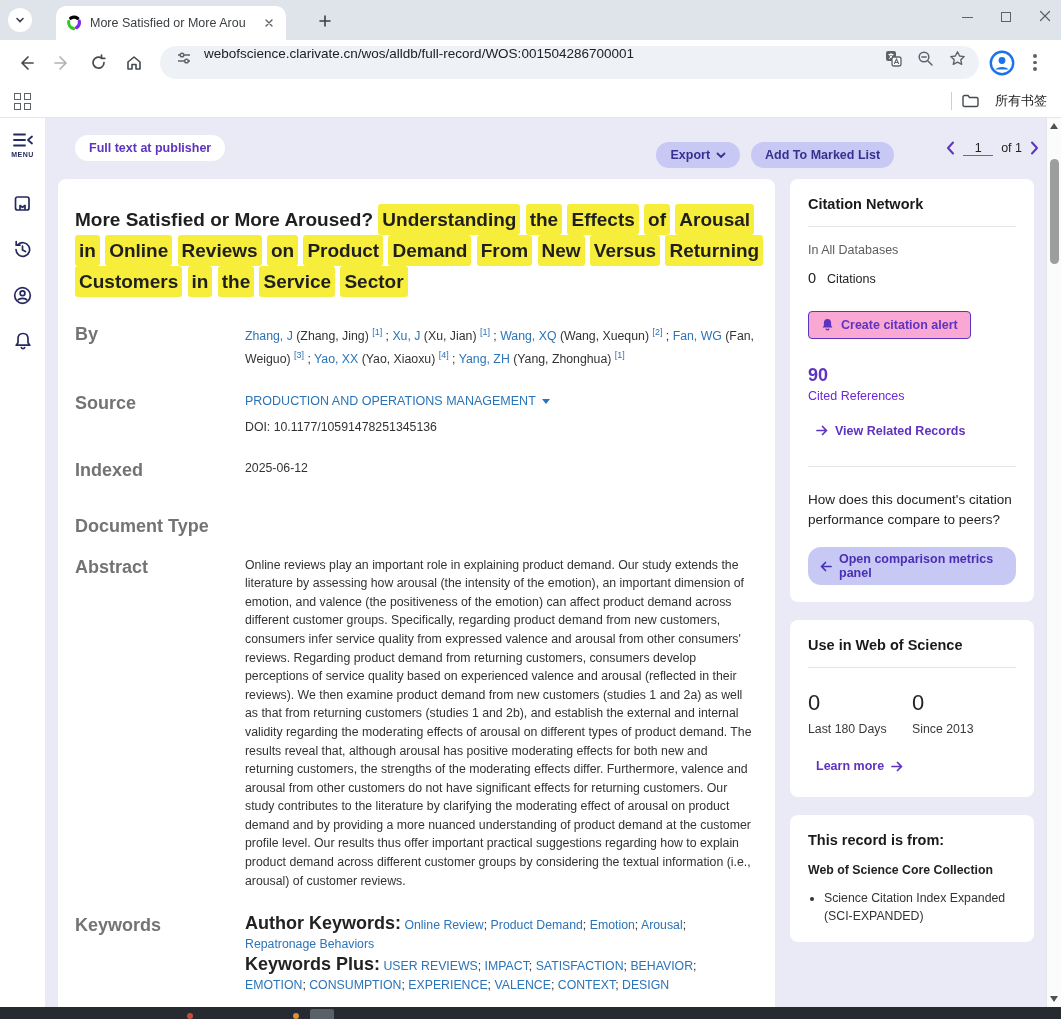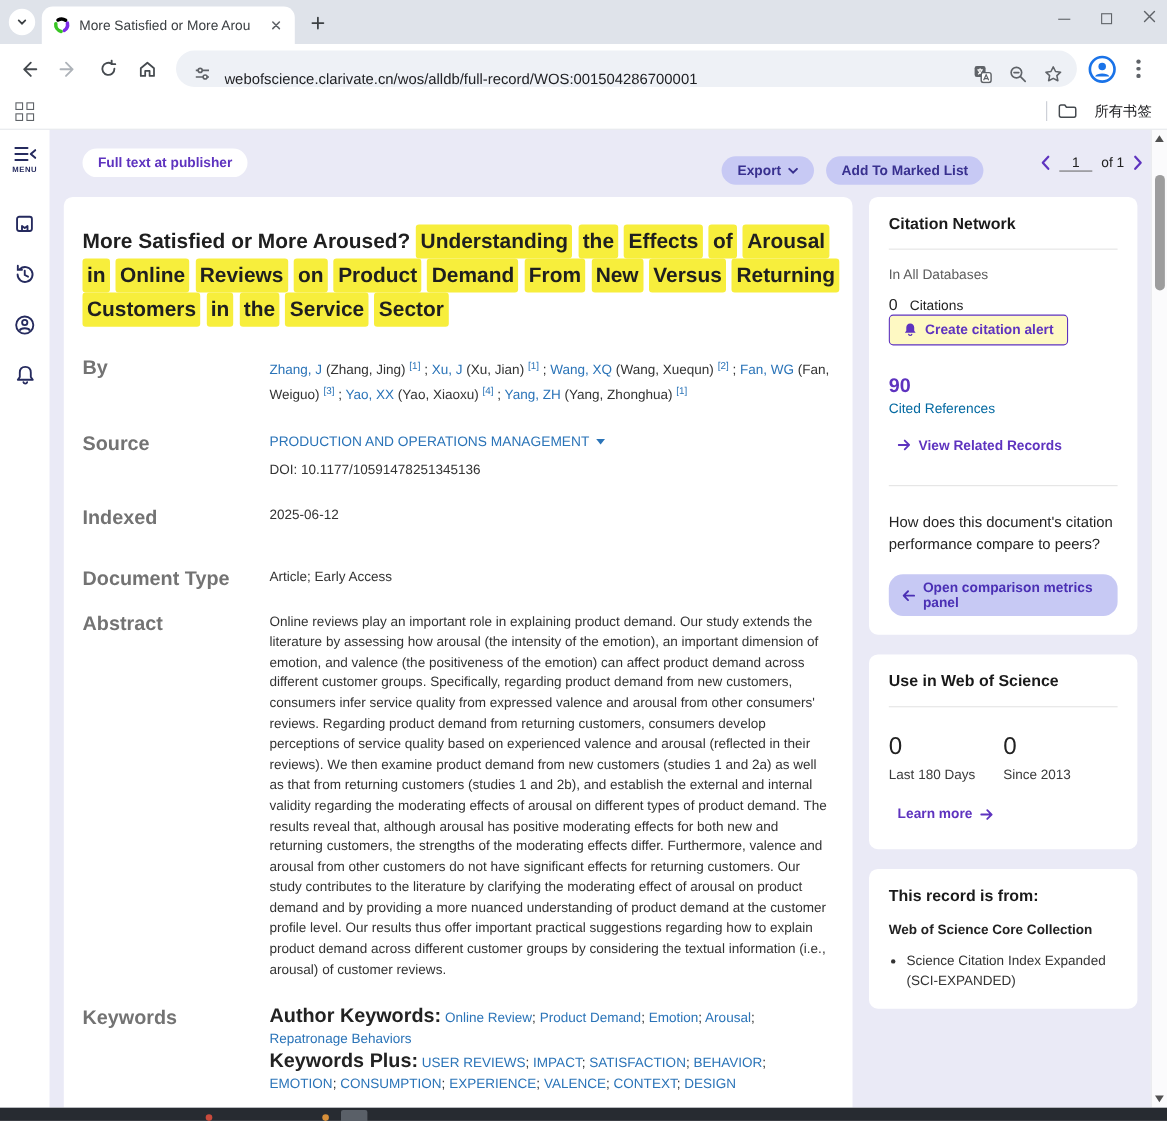--- a/index.html
+++ b/index.html
@@ -5,34 +5,34 @@
   :root{
     --accent-purple:#5e33bf; --link-blue:#2b74b8; --highlight-yellow:#f7ee3c;
     --pill-bg:#c7c9f4; --pill-text:#38308f; --rail-ink:#252a5e;
     --chrome-bg:#dfe3ea; --page-bg:#eaeaf6; --taskbar:#272b31;
   }
   *{box-sizing:border-box;margin:0;padding:0;}
   body{font-family:"Liberation Sans",sans-serif;background:#fff;}
   .window{width:1061px;height:1019px;display:flex;flex-direction:column;overflow:hidden;position:relative;background:#fff;}
 
   
-  .titlebar{height:40px;background:var(--chrome-bg);display:flex;align-items:flex-end;flex:none;position:relative;}
+  .titlebar{height:40px;background:var(--chrome-bg);display:flex;align-items:flex-end;flex:none;position:relative;gap:18px;}
   .tabsearch{width:24px;height:24px;border-radius:12px;background:#fff;margin:0 6px 8px 8px;display:flex;align-items:center;justify-content:center;}
   .tab{width:230px;height:34px;background:#fff;border-radius:10px 10px 0 0;display:flex;align-items:center;padding:0 8px 0 10px;gap:8px;}
   .tab-title{font-size:12.5px;color:#3c4043;white-space:nowrap;overflow:hidden;flex:1;}
   .tab-close{width:18px;height:18px;border-radius:9px;display:flex;align-items:center;justify-content:center;flex:none;}
   .newtab{width:26px;height:26px;margin:0 0 6px 8px;display:flex;align-items:center;justify-content:center;border-radius:13px;}
   .wincontrols{position:absolute;right:10px;top:0;height:34px;display:flex;align-items:center;gap:28px;}
   .wc-min{width:11px;border-top:1.5px solid #5f6368;display:inline-block;}
   .wc-max{width:10px;height:10px;border:1.5px solid #5f6368;display:inline-block;}
 
   
   .toolbar{height:45px;background:#fff;display:flex;align-items:center;padding:0 10px;gap:4px;flex:none;}
   .navbtn{width:32px;height:32px;border-radius:16px;display:flex;align-items:center;justify-content:center;flex:none;}
-  .omnibox{flex:1;height:33px;background:#eef1f6;border-radius:17px;display:flex;align-items:flex-end;padding:0 10px 0 12px;margin:0 6px;gap:8px;}
+  .omnibox{flex:1;height:33px;background:#eef1f6;border-radius:17px;display:flex;align-items:flex-start;padding:0 10px 0 12px;margin:0 6px;gap:8px;}
   .url{font-size:13.5px;color:#202124;flex:1;white-space:nowrap;overflow:hidden;}
   .obicon{width:24px;height:24px;display:flex;align-items:center;justify-content:center;flex:none;}
   .avatar{width:26px;height:26px;flex:none;display:flex;align-items:center;justify-content:center;}
   .menu3{display:flex;flex-direction:column;gap:3px;align-items:center;width:24px;}
   .menu3 i{width:3.5px;height:3.5px;border-radius:2px;background:#5f6368;}
 
   
   .bookmarksbar{height:33px;background:#fff;display:flex;align-items:center;padding:0 14px;border-bottom:1px solid #e4e6ea;flex:none;}
   .appgrid{display:grid;grid-template-columns:7px 7px;grid-gap:3px;}
   .appgrid i{width:7px;height:7px;border:1.7px solid #5f6368;}
@@ -73,23 +73,23 @@
 
   
   .rightcol{width:244px;flex:none;display:flex;flex-direction:column;gap:18px;}
   .card{background:#fff;border-radius:8px;padding:17px 18px;}
   .card h3{font-size:14.5px;font-weight:700;color:#1a1a1a;}
   .card hr{border:none;border-top:1px solid #e4e4e4;margin:14px 0 0;}
   .dim{color:#5c5c5c;font-size:12.5px;margin-top:16px;}
   .citrow{display:flex;align-items:baseline;gap:11px;margin-top:13px;}
   .citrow .num{font-size:14.5px;color:#222;}
   .citrow .lbl{font-size:12.5px;color:#222;}
-  .alertbtn{margin-top:0;display:inline-flex;align-items:center;gap:7px;border:1px solid var(--accent-purple);border-radius:4px;padding:6px 12px;color:var(--accent-purple);font-size:12.5px;font-weight:700;background:#fef9c3;}
+  .alertbtn{margin-top:25px;display:inline-flex;align-items:center;gap:7px;border:1px solid var(--accent-purple);border-radius:4px;padding:6px 12px;color:var(--accent-purple);font-size:12.5px;font-weight:700;background:#f9a8d4;}
   .bignum{font-size:18px;font-weight:700;color:var(--accent-purple);margin-top:26px;}
-  .undernum{font-size:12.5px;color:#0369a1;margin-top:3px;}
+  .undernum{font-size:12.5px;color:#6d28d9;margin-top:3px;}
   .plink{display:inline-flex;align-items:center;gap:7px;color:var(--accent-purple);font-size:12.5px;font-weight:700;text-decoration:none;cursor:pointer;}
   .vrel{margin-top:19px;margin-left:8px;}
   .question{font-size:13.5px;color:#222;line-height:20px;margin-top:23px;}
   .cmp-pill{margin-top:17px;display:inline-flex;align-items:center;gap:7px;background:var(--pill-bg);border-radius:13px;padding:5px 12px;color:#4a2fb4;font-size:12.5px;font-weight:700;}
   .note{font-size:12.5px;color:#333;line-height:19px;margin-top:16px;}
   .usagegrid{display:flex;margin-top:22px;}
   .usagecol{width:108px;}
   .usagecol .n{font-size:22px;color:#222;}
   .usagecol .l{font-size:12.3px;color:#3a3a3a;margin-top:6px;}
   .learn{margin-top:20px;margin-left:8px;margin-bottom:6px;}
@@ -348,21 +348,20 @@
           </div>
 
 
           <div class="frow" style="margin-bottom:34px">
             <div class="flabel">Indexed</div>
             <div class="fval">2025-06-12</div>
           </div>
 
           <div class="frow" style="margin-bottom:19px">
             <div class="flabel">Document Type</div>
-            <div class="fval">Article; Early Access</div>
           </div>
 
           <div class="frow" style="margin-bottom:24px">
             <div class="flabel">Abstract</div>
             <div class="fval">Online reviews play an important role in explaining product demand. Our study extends the literature by assessing how arousal (the intensity of the emotion), an important dimension of emotion, and valence (the positiveness of the emotion) can affect product demand across different customer groups. Specifically, regarding product demand from new customers, consumers infer service quality from expressed valence and arousal from other consumers' reviews. Regarding product demand from returning customers, consumers develop perceptions of service quality based on experienced valence and arousal (reflected in their reviews). We then examine product demand from new customers (studies 1 and 2a) as well as that from returning customers (studies 1 and 2b), and establish the external and internal validity regarding the moderating effects of arousal on different types of product demand. The results reveal that, although arousal has positive moderating effects for both new and returning customers, the strengths of the moderating effects differ. Furthermore, valence and arousal from other customers do not have significant effects for returning customers. Our study contributes to the literature by clarifying the moderating effect of arousal on product demand and by providing a more nuanced understanding of product demand at the customer profile level. Our results thus offer important practical suggestions regarding how to explain product demand across different customer groups by considering the textual information (i.e., arousal) of customer reviews.</div>
           </div>
 
           <div class="frow" style="margin-bottom:24px">
             <div class="flabel">Keywords</div>
             <div class="fval">

